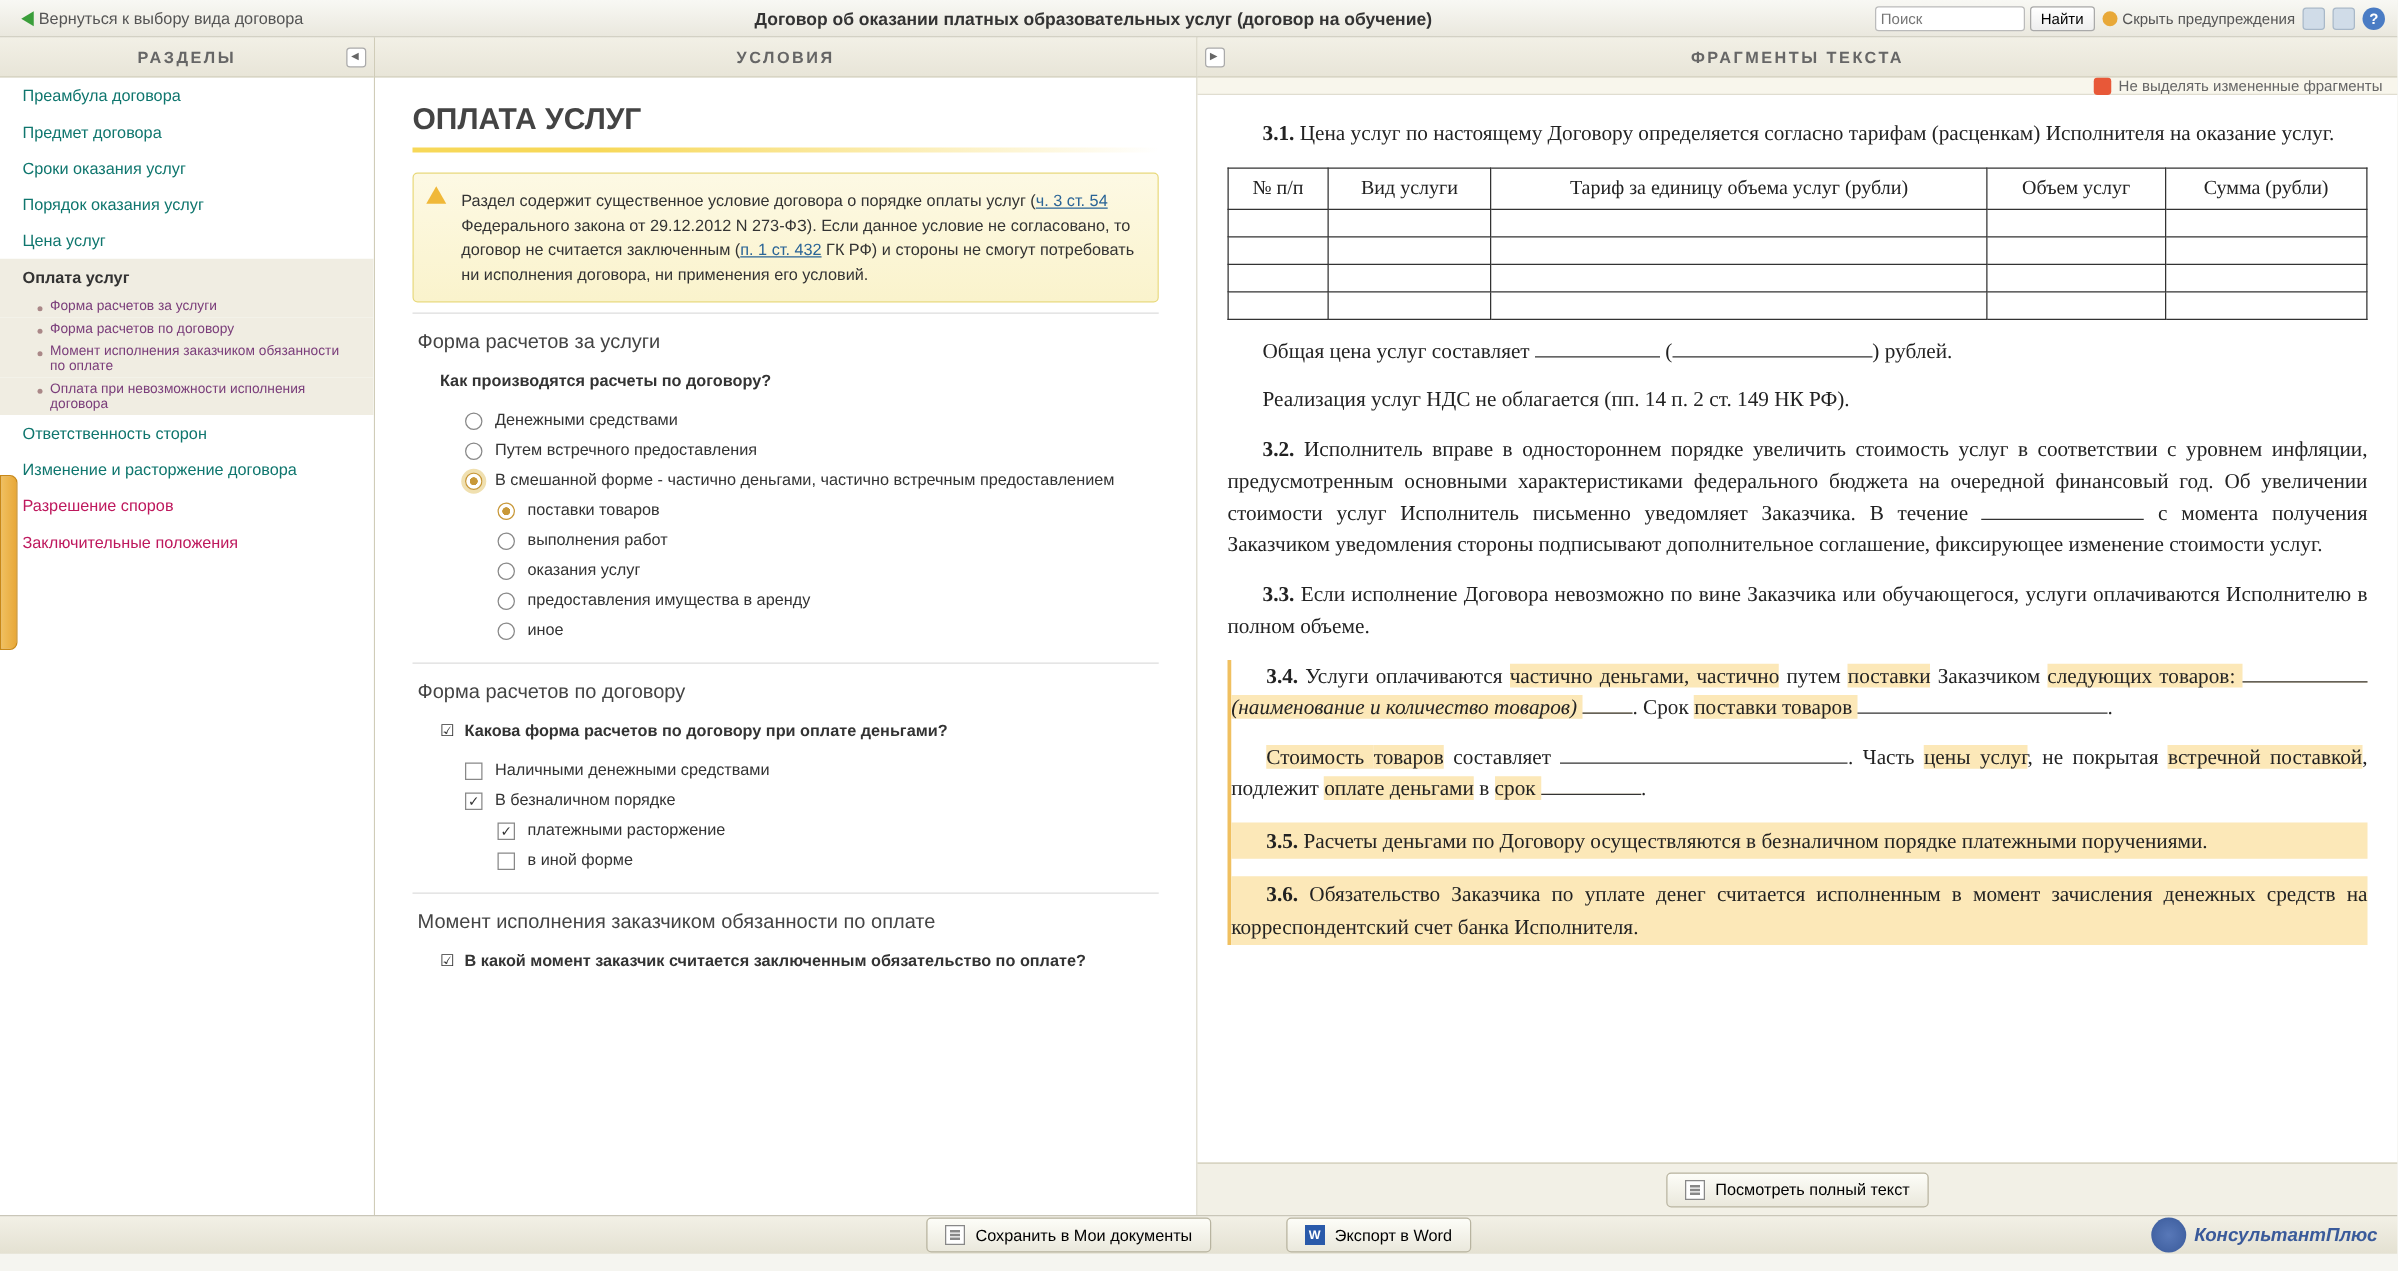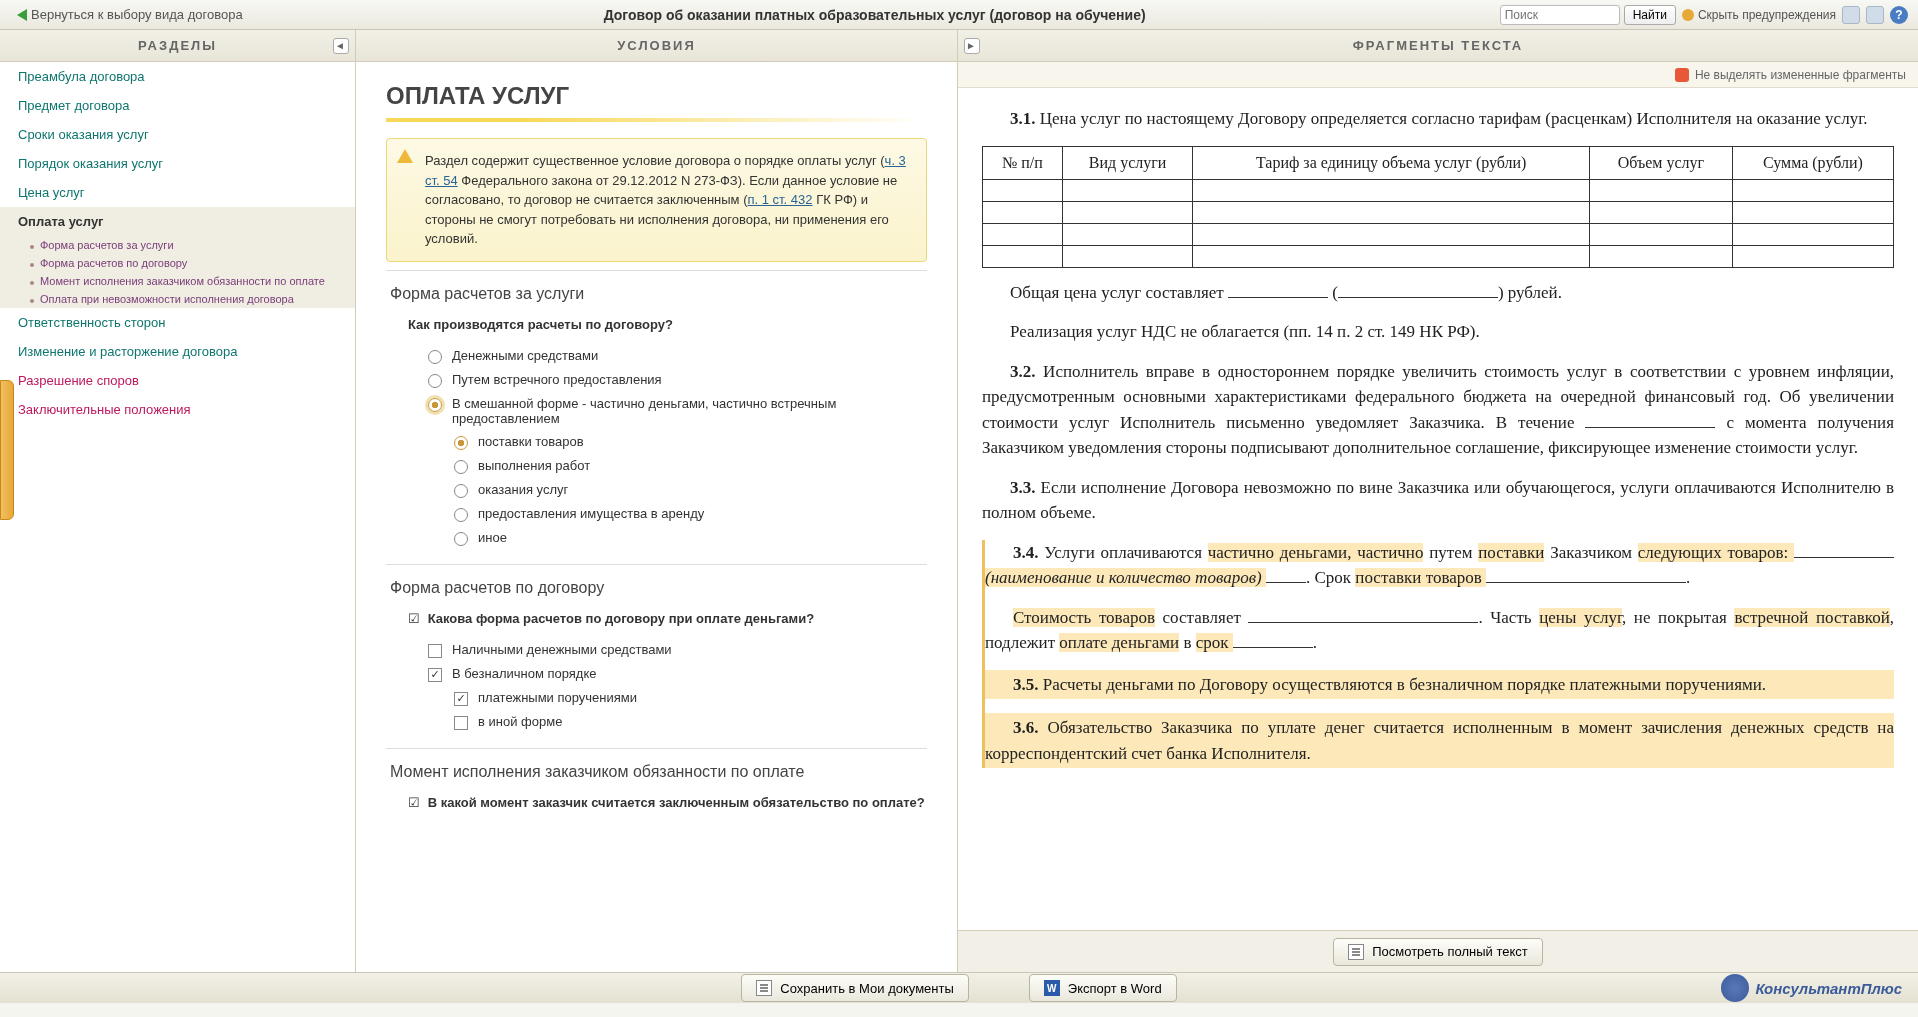--- a/index.html
+++ b/index.html
@@ -11,21 +11,21 @@
 .search-box{display:flex;align-items:center;gap:4px}
 .search-input{width:120px;height:20px;border:1px solid #bbb;border-radius:3px;padding:0 18px 0 4px;font-size:12px;background:#fff}
 .search-btn{padding:2px 8px;border:1px solid #aaa;background:linear-gradient(#fff,#eee);border-radius:3px;font-size:12px;cursor:pointer}
 .hide-warn{display:flex;align-items:center;gap:4px;color:#555;cursor:pointer;font-size:12px}
 .warn-ico{width:12px;height:12px;background:#e8a838;border-radius:50%;display:inline-block}
 .tool-ico{width:18px;height:18px;background:#d0dce8;border-radius:3px;border:1px solid #a8b8c8;cursor:pointer}
 .help-ico{width:18px;height:18px;background:#4a7cc4;border-radius:50%;display:flex;align-items:center;justify-content:center;color:#fff;font-weight:bold;font-size:12px;cursor:pointer}
 .main{display:flex;height:calc(100% - 75px)}
 .col{display:flex;flex-direction:column}
 .col-head{height:32px;background:linear-gradient(#f2f0e6,#e8e5d8);border-bottom:1px solid #d0ccb8;display:flex;align-items:center;justify-content:center;font-weight:bold;letter-spacing:2px;color:#666;font-size:13px;position:relative}
-.sidebar{width:356px;border-right:1px solid #d0ccb8}
+.sidebar{width:300px;border-right:1px solid #d0ccb8}
 .collapse-btn{position:absolute;right:6px;width:16px;height:16px;border:1px solid #aaa;border-radius:3px;background:#fff;font-size:10px;display:flex;align-items:center;justify-content:center;cursor:pointer}
 .expand-btn{position:absolute;left:6px;width:16px;height:16px;border:1px solid #aaa;border-radius:3px;background:#fff;font-size:10px;display:flex;align-items:center;justify-content:center;cursor:pointer}
 .nav{overflow-y:auto;flex:1;background:#fff}
 .nav-item{padding:7px 18px;color:#0f766e;cursor:pointer}
 .nav-item.active{font-weight:bold;color:#333;background:#f0ede2}
 .nav-sub{padding:3px 18px 3px 30px;font-size:11px;color:#7a3d7a;cursor:pointer;display:flex;align-items:flex-start;gap:6px;background:#f0ede2}
 .bullet{width:4px;height:4px;background:#a88;border-radius:50%;margin-top:6px;flex-shrink:0}
 .nav-item.link{color:#be185d}
 .tab-edge{position:absolute;left:0;top:380px;width:14px;height:140px;background:linear-gradient(90deg,#f0c060,#e8a838);border-radius:0 6px 6px 0;border:1px solid #c88818}
 .center{flex:1;border-right:1px solid #d0ccb8}
@@ -43,21 +43,21 @@
 .q{font-weight:bold;margin-bottom:12px;padding-left:22px}
 .q.chk::before{content:"☑";margin-right:8px;font-weight:normal}
 .opt{padding:4px 0 4px 42px;display:flex;align-items:flex-start;gap:10px}
 .radio{width:14px;height:14px;border:1px solid #888;border-radius:50%;flex-shrink:0;margin-top:2px;display:flex;align-items:center;justify-content:center}
 .radio.sel{border-color:#c89838;background:radial-gradient(circle,#c89838 35%,#fff 40%)}
 .radio.sel-outer{box-shadow:0 0 0 3px #f0e0b0}
 .sub-opt{padding-left:68px}
 .chk-box{width:14px;height:14px;border:1px solid #888;flex-shrink:0;margin-top:2px;display:flex;align-items:center;justify-content:center;font-size:11px}
 .chk-box.sel::after{content:"✓";color:#333}
 .right{width:960px}
-.right-sub{height:26px;background:#f8f6ec;border-bottom:1px solid #e0ddd0;display:flex;align-items:center;justify-content:flex-end;padding:0 12px;font-size:12px;color:#666;gap:6px}
+.right-sub{height:14px;background:#f8f6ec;border-bottom:1px solid #e0ddd0;display:flex;align-items:center;justify-content:flex-end;padding:0 12px;font-size:12px;color:#666;gap:6px}
 .change-ico{width:14px;height:14px;background:#e85838;border-radius:3px}
 .doc-body{flex:1;overflow-y:auto;background:#fff;padding:18px 24px;font-family:"Times New Roman",serif;font-size:17px;line-height:1.5;color:#222}
 .para{margin-bottom:14px;text-align:justify;text-indent:28px}
 .tbl{width:100%;border-collapse:collapse;margin:12px 0}
 .tbl th,.tbl td{border:1px solid #333;padding:4px 8px;text-align:center;font-weight:normal}
 .tbl th{font-size:16px}
 .tbl td{height:22px}
 .blank{display:inline-block;border-bottom:1px solid #333;min-width:100px}
 .hl{background:#fce8b8}
 .hl-block{background:#fce8b8;padding:2px 0}
@@ -186,21 +186,21 @@
         <div class="opt">
             <span class="chk-box"></span>
             <span>Наличными денежными средствами</span>
           </div>
         <div class="opt">
             <span class="chk-box sel"></span>
             <span>В безналичном порядке</span>
           </div>
         <div class="opt sub-opt">
             <span class="chk-box sel"></span>
-            <span>платежными поручениями</span>
+            <span>платежными расторжение</span>
           </div>
         <div class="opt sub-opt">
             <span class="chk-box"></span>
             <span>в иной форме</span>
           </div>
       </div>
 
       <div class="sect">
         <div class="sect-title">Момент исполнения заказчиком обязанности по оплате</div>
         <div class="q chk">В какой момент заказчик считается заключенным обязательство по оплате?</div>

